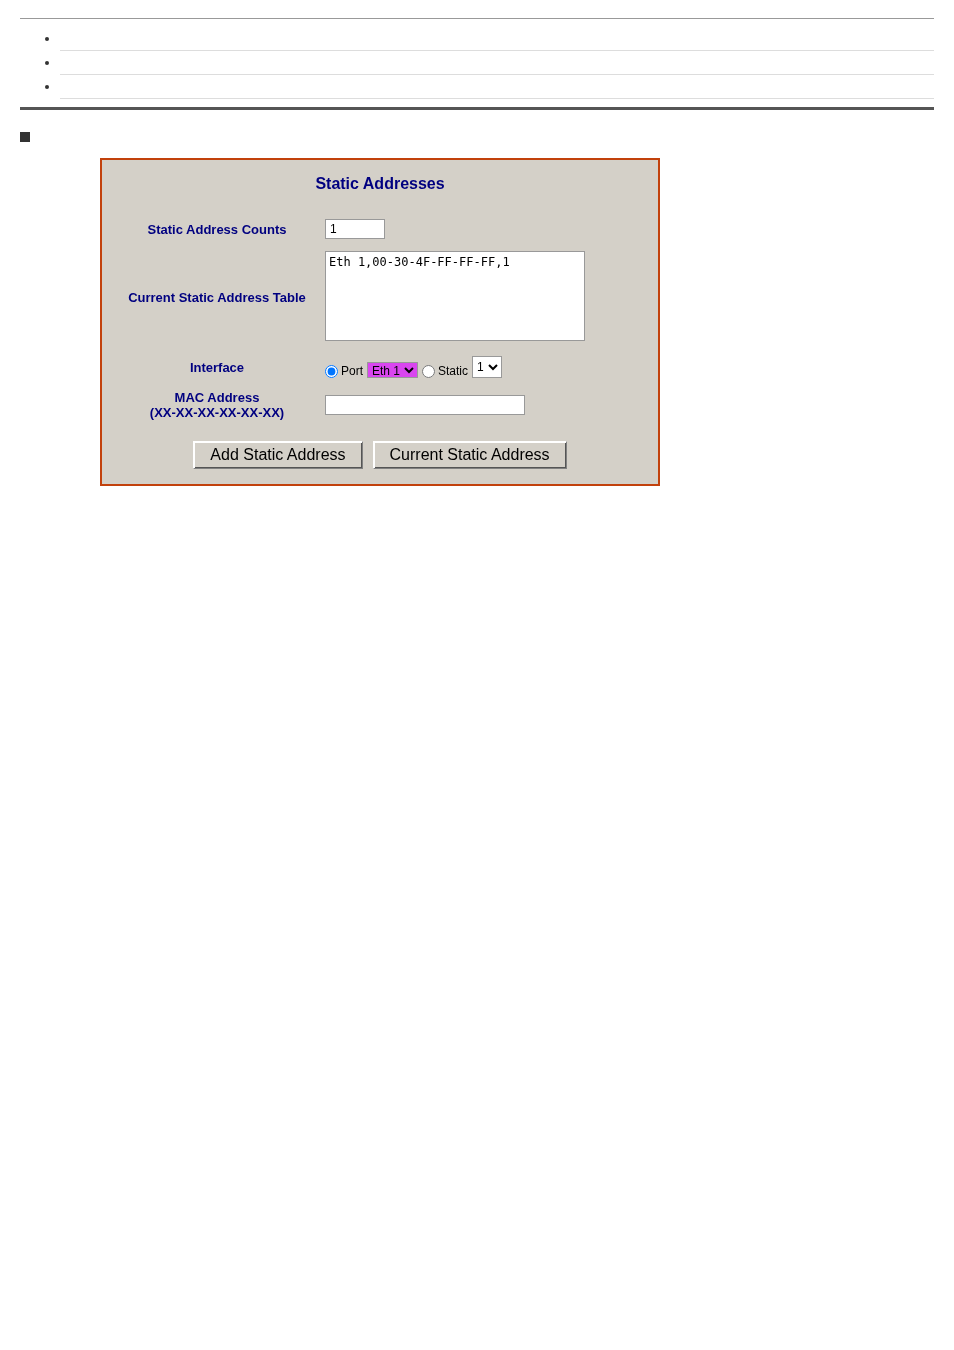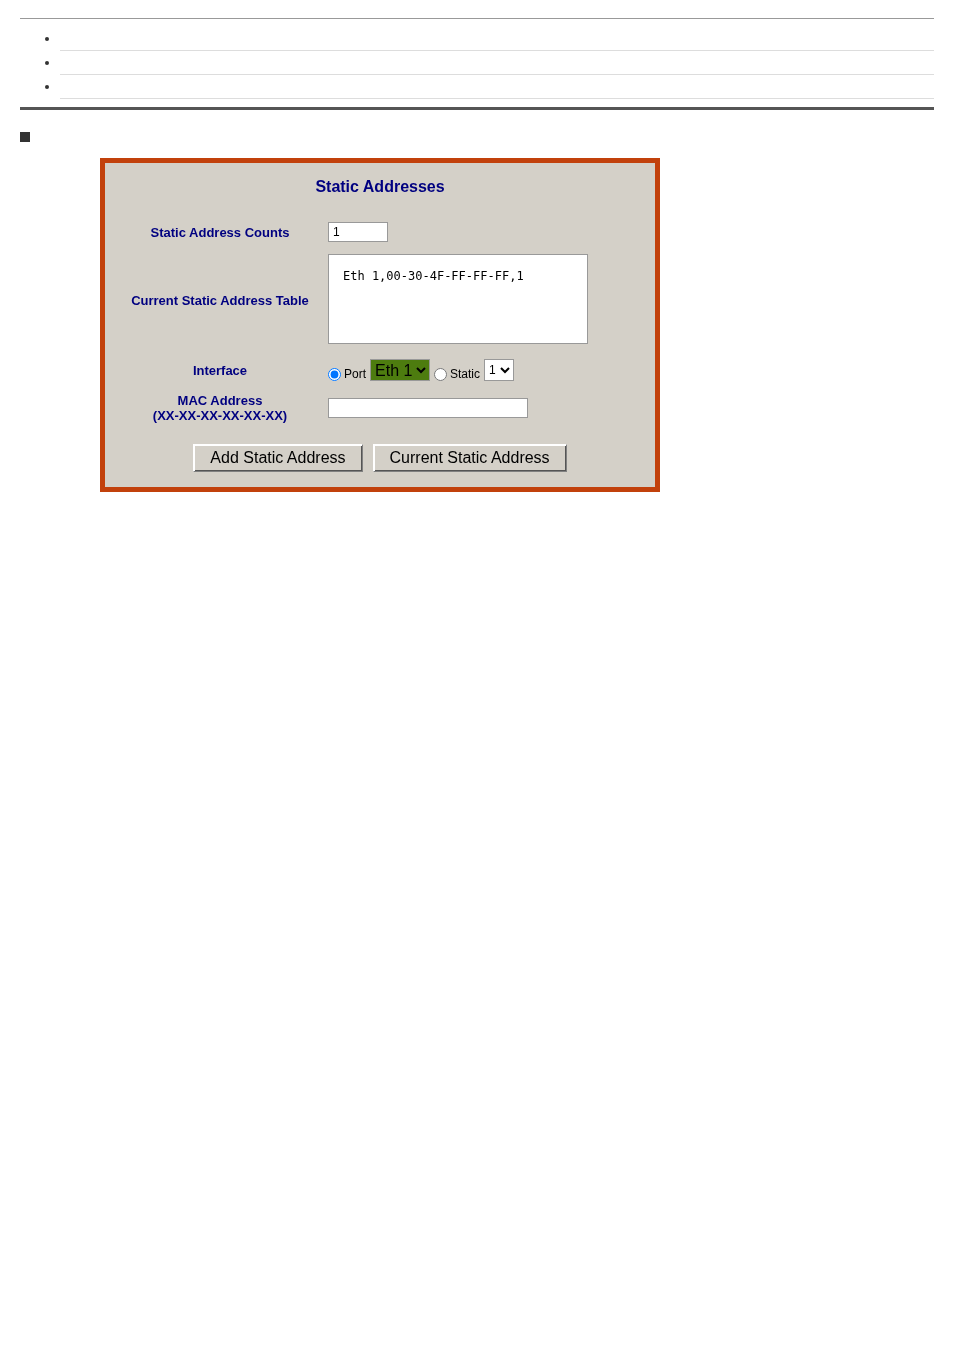--- a/index.html
+++ b/index.html
@@ -50,21 +50,21 @@
       height: 10px;
       background: #333;
       margin-right: 8px;
       vertical-align: middle;
     }
 
     .panel-container {
       margin-top: 15px;
       margin-left: 80px;
       width: 560px;
-      border: 5px solid #c2410c;
+      border: 2px solid #c2410c;
       background: #d4d0c8;
       padding: 15px;
     }
 
     .panel-title {
       text-align: center;
       font-size: 16px;
       font-weight: bold;
       color: #000080;
       margin-bottom: 20px;
@@ -99,43 +99,43 @@
       padding: 2px 4px;
       font-size: 12px;
     }
 
     .address-table-textarea {
       width: 260px;
       height: 90px;
       border: 1px solid #999;
       background: #fff;
       font-size: 12px;
-      padding: 14px;
+      padding: 3px;
       resize: none;
       overflow-y: auto;
     }
 
     .interface-row {
       display: flex;
       align-items: flex-end;
       gap: 4px;
     }
 
     .radio-label {
       display: flex;
       align-items: center;
       gap: 3px;
       font-size: 12px;
     }
 
     .port-select {
-      height: 22px;
-      font-size: 16px;
-      border: 1px solid #999;
-      background: #4d7c0f;
+      height: 16px;
+      font-size: 12px;
+      border: 1px solid #999;
+      background: #d946ef;
     }
 
     .trunk-select {
       height: 22px;
       font-size: 12px;
       border: 1px solid #999;
       background: #fff;
       width: 30px;
     }
 

